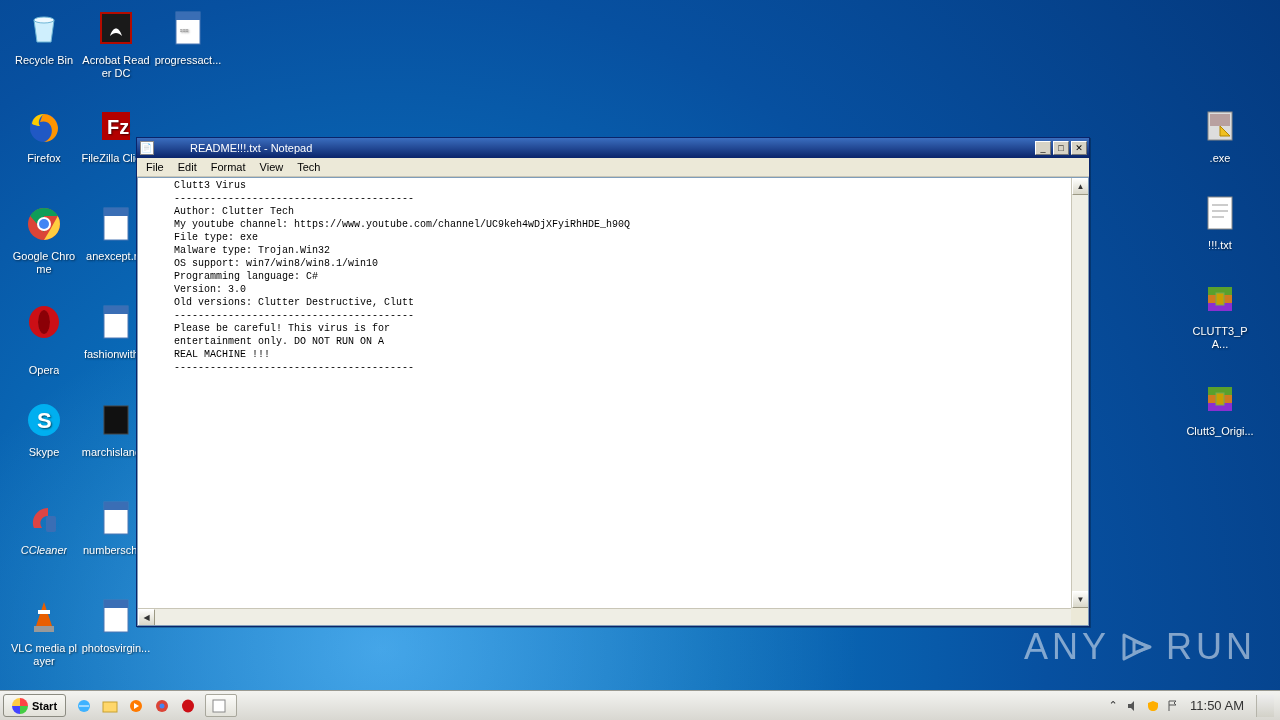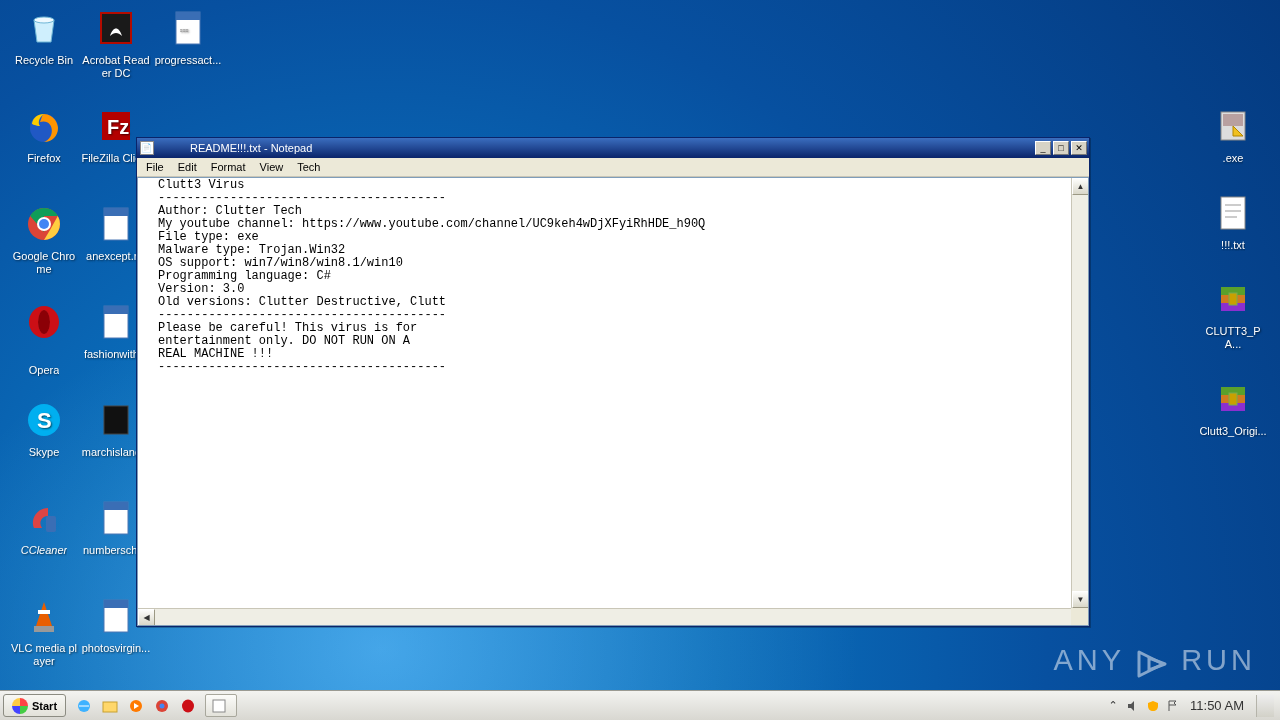--- a/index.html
+++ b/index.html
@@ -4,29 +4,29 @@
 <style>
 * { box-sizing: border-box; margin: 0; padding: 0; }
 html, body { width: 1280px; height: 720px; overflow: hidden; font-family: Tahoma, sans-serif; }
 
 
 .desktop {
   position: absolute; inset: 0;
   background: radial-gradient(ellipse 800px 600px at 380px 650px, rgba(180,230,255,0.28), transparent 60%),
               radial-gradient(circle at 30% 90%, #1a8de0 0%, #0a6ebb 30%, #0750a0 60%, #043a80 100%);
 }
-.watermark { position: absolute; right: 24px; bottom: 36px; color: rgba(255,255,255,.5); font-size: 29px; letter-spacing: 4px; font-weight: 300; display:flex; align-items:flex-start; gap:8px;}
+.watermark { position: absolute; right: 24px; bottom: 52px; color: rgba(255,255,255,.5); font-size: 36px; letter-spacing: 4px; font-weight: 300; display:flex; align-items:center; gap:8px;}
 .watermark svg { opacity: .5; }
 
 .desktop-icons { position: absolute; top: 6px; left: 8px; display: grid; grid-template-columns: repeat(2,72px); grid-auto-rows: 98px; gap: 0; }
 .desktop-icon { width:72px; display:flex; flex-direction:column; align-items:center; text-align:center; color:#fff; font-size:11px; text-shadow:1px 1px 2px rgba(0,0,0,.6); cursor:pointer;}
 .desktop-icon .icon-box { width:44px; height:44px; display:flex; align-items:center; justify-content:center; margin-bottom:4px;}
 .desktop-icon .label { line-height:1.15; max-width:70px; overflow:hidden; white-space:normal; word-break:break-all;}
 
-.right-icons { position:absolute; top:104px; right:10px; display:flex; flex-direction:column; gap:26px;}
+.right-icons { position:absolute; top:104px; right:23px; display:flex; flex-direction:column; gap:26px;}
 .right-icons .desktop-icon{width:74px;}
 
 
 .taskbar { position:absolute; bottom:0; left:0; right:0; height:30px; background:linear-gradient(#f3f3f0,#d8d7d1); border-top:1px solid #9a9a92; display:flex; align-items:stretch; font-size:11px; }
 .start-btn { display:flex; align-items:center; gap:4px; padding:0 8px; border:1px solid #8c8c82; border-radius:3px; margin:3px 3px; background:linear-gradient(#f8f8f4,#e2e1d9); cursor:pointer;text-align:center;}
 .start-btn .orb{width:16px;height:16px;border-radius:50%;background:conic-gradient(#f44 0 25%,#4c4 25% 50%,#44f 50% 75%,#fc4 75% 100%);}    
 .quick { display:flex; align-items:center; gap:8px; padding:0 6px;}
 .quick .ql{width:18px;height:18px;display:flex;align-items:center;justify-content:center;cursor:pointer;}
 .task-item { margin:3px 2px; padding:0 6px; border:1px solid #a8a79c; background:linear-gradient(#fcfcfa,#e3e2da); border-radius:2px; display:flex; align-items:center;}
 .tray { margin-left:auto; display:flex; align-items:center; gap:6px; padding:0 6px; color:#333;}
@@ -37,21 +37,21 @@
 
 .window { position:absolute; top:137px; left:136px; width:954px; height:490px; background:#ece9d8; border:1px solid #0a246a; box-shadow: 1px 1px 0 rgba(0,0,0,.25); display:flex; flex-direction:column; }
 .titlebar { height:20px; background:linear-gradient(#3b6ebf,#0a246a); display:flex; align-items:center; color:#fff; font-size:11px; padding:0 2px 0 3px;}
 .titlebar .ticon{width:14px;height:14px;background:#fff;border:1px solid #888;margin-right:4px;display:flex;align-items:center;justify-content:center;font-size:9px;color:#27c;}
 .titlebar .title{flex:1;padding-left:32px;}
 .win-btn{width:16px;height:14px;margin-left:2px;background:#d7d3c6;border:1px solid #fff;border-right-color:#777;border-bottom-color:#777;display:flex;align-items:center;justify-content:center;font-size:9px;font-family:Arial;cursor:pointer;color:#000;}
 .menubar{height:19px;background:#ece9d8;border-bottom:1px solid #c9c6b7;display:flex;align-items:center;font-size:11px;padding:0 2px;}
 .menubar span{padding:2px 7px;cursor:default;}
 .editor-wrap{flex:1;display:flex;flex-direction:column;background:#fff;border:1px solid #7f9db9;margin:0;}
 .editor{flex:1;overflow:hidden;position:relative;}
-.editor .text{white-space:pre;font-family:"Lucida Console","Courier New",monospace;font-size:12px;line-height:13px;padding:1px 20px;color:#000;}
+.editor .text{white-space:pre;font-family:"Lucida Console","Courier New",monospace;font-size:10px;line-height:13px;padding:1px 20px;color:#000;margin-left:16px;}
 .vscroll{position:absolute;top:0;right:0;bottom:17px;width:17px;background:#ece9d8;border-left:1px solid #c9c6b7;display:flex;flex-direction:column;}
 .hscroll{position:absolute;left:0;right:0;bottom:0;height:17px;background:#ece9d8;border-top:1px solid #c9c6b7;display:flex;}
 .sbtn{width:17px;height:17px;background:linear-gradient(#fdfdfb,#d9d7c9);border:1px solid #fff;border-right-color:#9b9884;border-bottom-color:#9b9884;display:flex;align-items:center;justify-content:center;font-size:8px;color:#333;cursor:pointer;}
 .strack{flex:1;background:#efeee5;}
 .corner{position:absolute;right:0;bottom:0;width:17px;height:17px;background:#ece9d8;}
 
 
 .icon-svg{display:block;}
 </style>
 </head>

